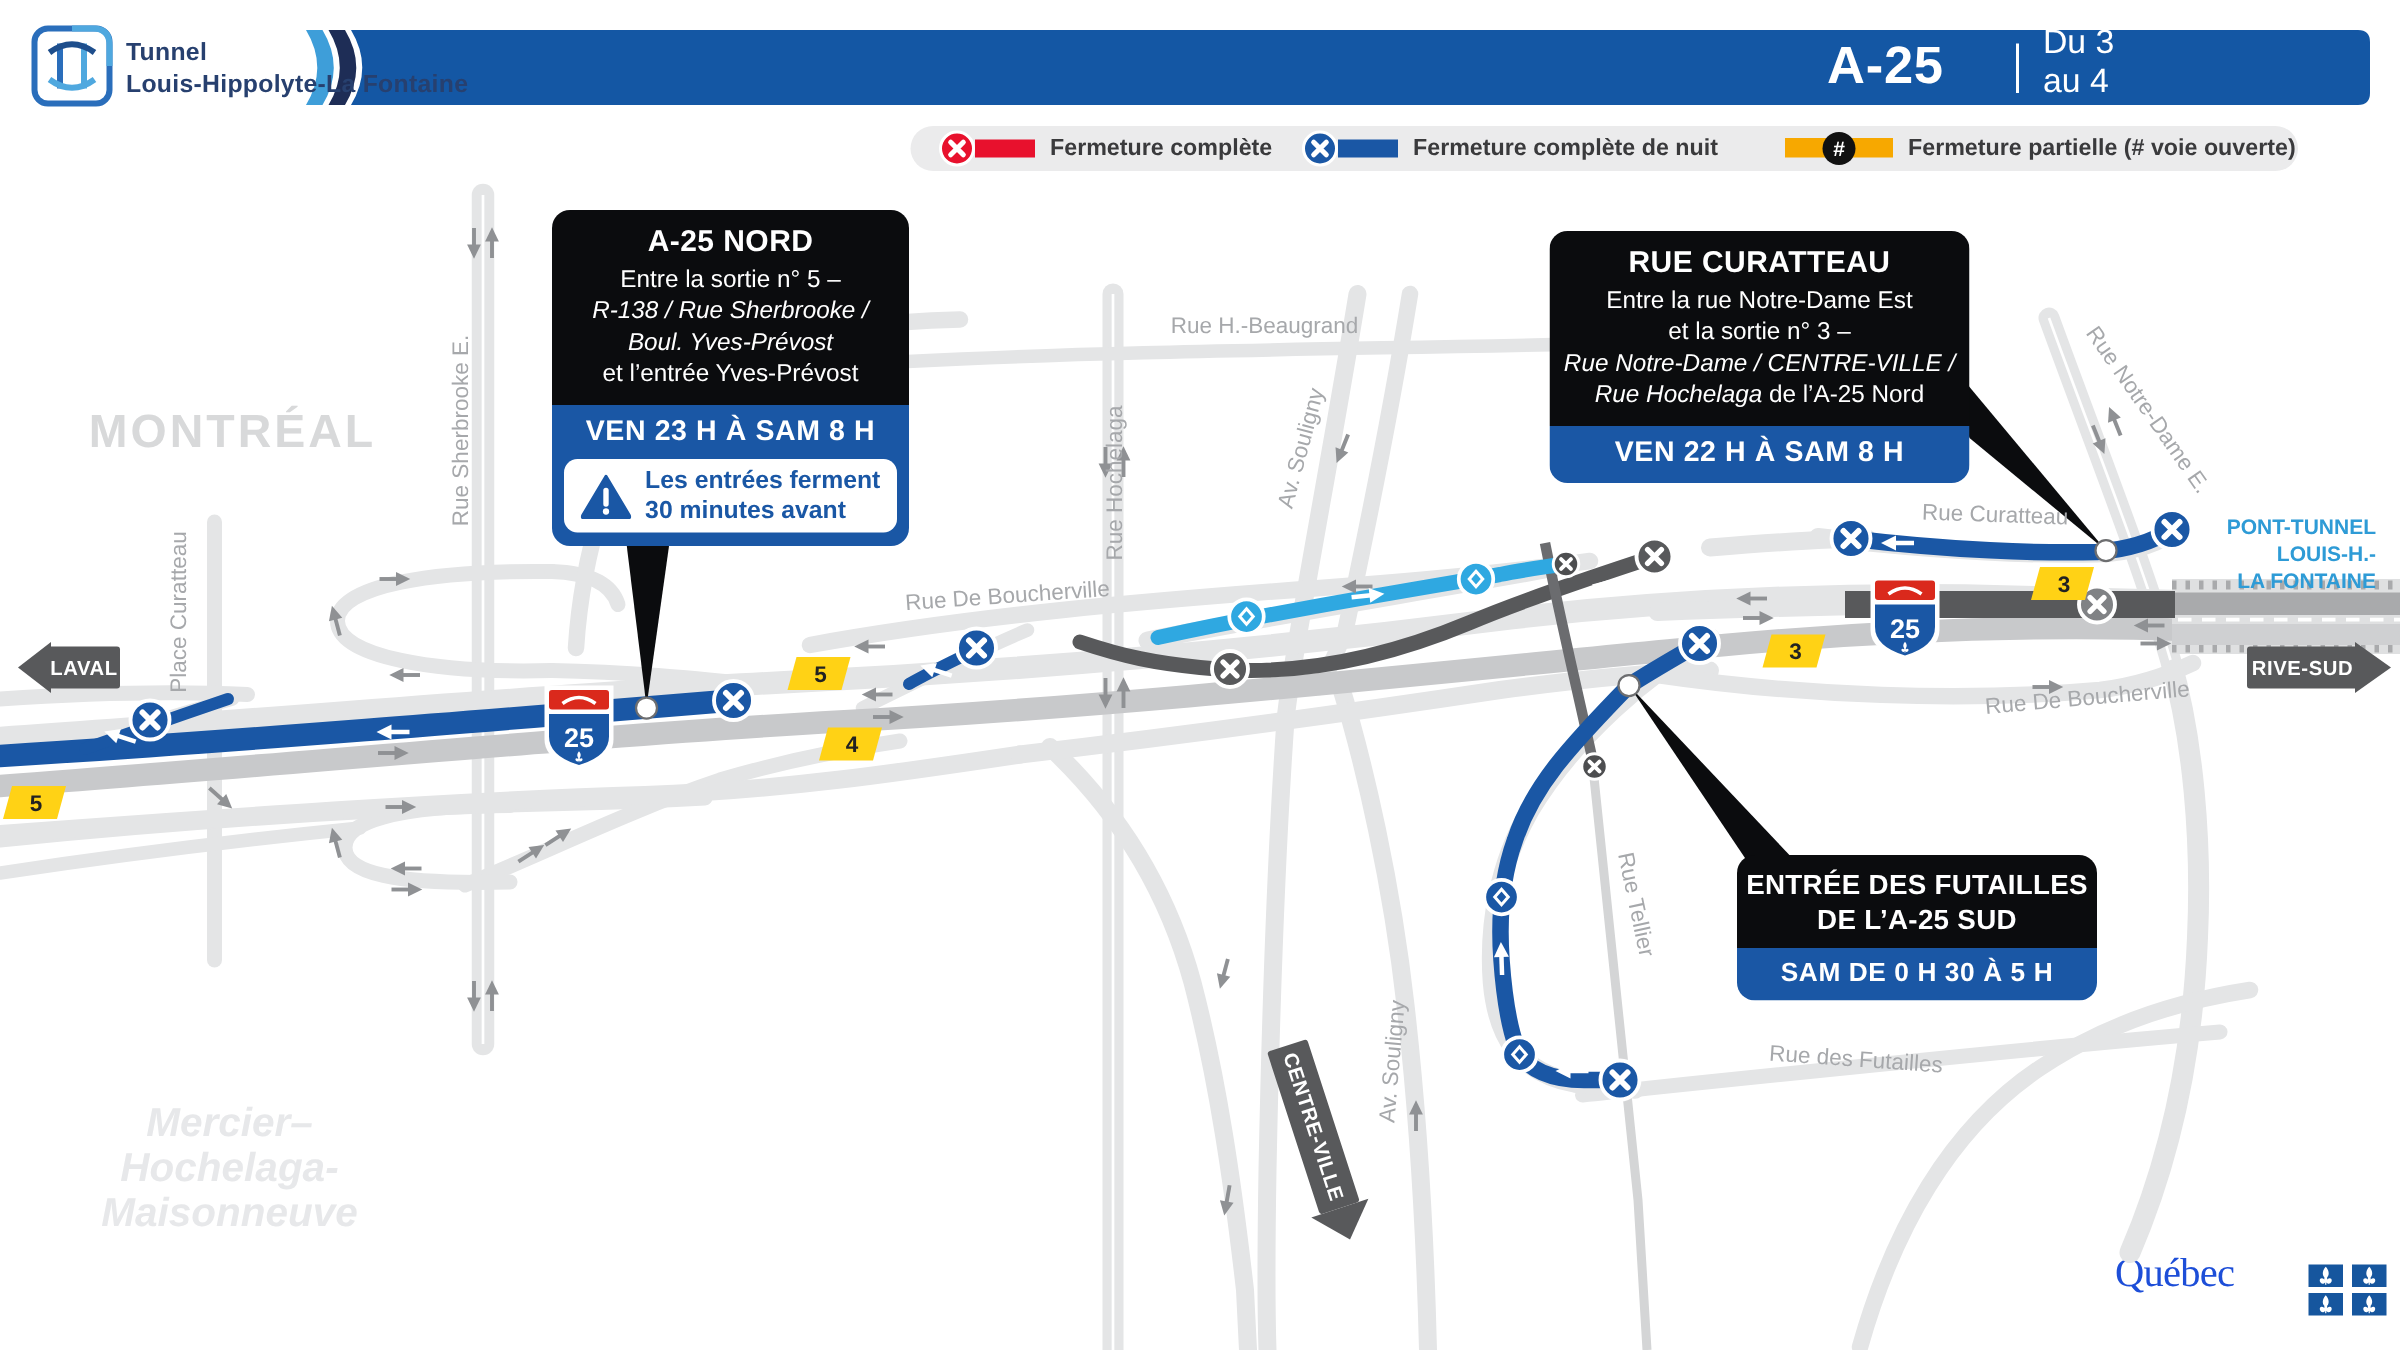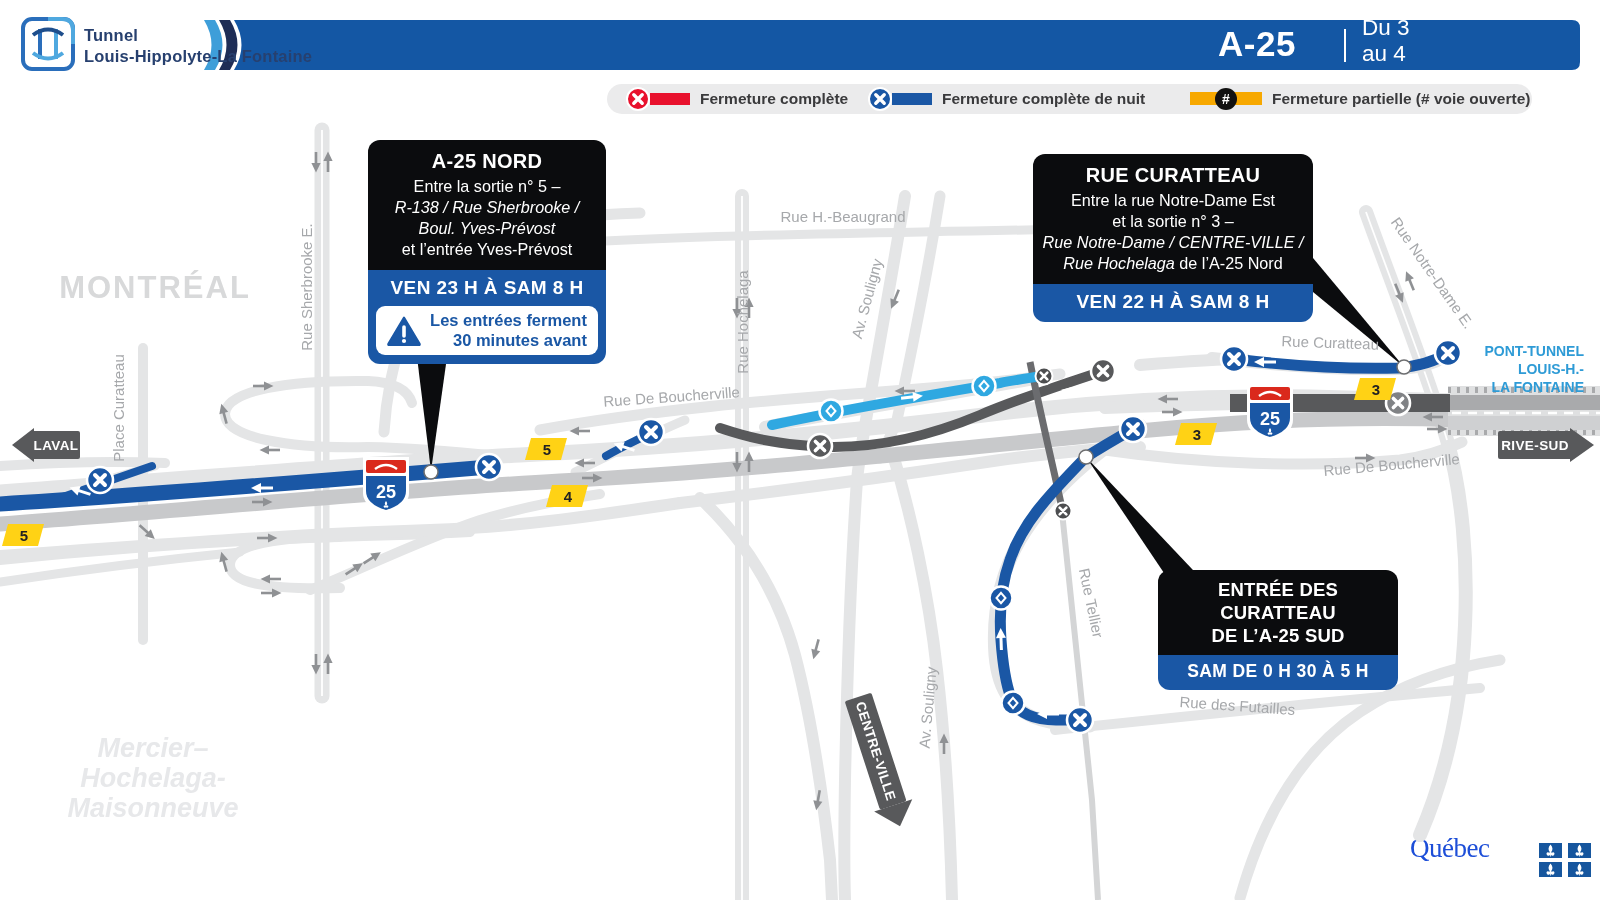--- a/index.html
+++ b/index.html
@@ -23,21 +23,21 @@
   .callout{position:absolute;border-radius:12px;overflow:hidden;z-index:5;text-align:center;}
   .co-black{background:#0B0C0E;color:#fff;padding:10px 6px 10px;}
   .co-blue{background:#1A57A5;color:#fff;padding:7px 8px 9px;}
   .co-title{font-size:20px;font-weight:800;letter-spacing:.3px;margin-bottom:3px;}
   .co-title2{font-size:18.5px;font-weight:800;letter-spacing:.2px;line-height:1.25;}
   .co-line{font-size:16.2px;font-weight:500;line-height:1.3;}
   .it{font-style:italic;}
   .co-time{font-size:19px;font-weight:800;letter-spacing:.4px;}
   .co-warn{background:#fff;border-radius:9px;margin-top:7px;display:flex;align-items:center;
            justify-content:center;gap:9px;padding:5px 8px;}
-  .warn-txt{color:#1A57A5;font-size:16.5px;font-weight:700;line-height:1.18;text-align:right;}
+  .warn-txt{color:#1A57A5;font-size:16.5px;font-weight:700;line-height:1.18;text-align:left;}
   
   .wordmark{position:absolute;left:1410px;top:833px;font-family:"Liberation Serif", serif;
             font-size:27px;color:#1d4ed8;letter-spacing:-.5px;}
   .flag{position:absolute;left:1537px;top:841px;}
   
   .road{stroke:#E4E5E6;fill:none;stroke-linecap:round;}
   .roadmid{stroke:#C8C9CB;fill:none;stroke-linecap:round;}
   .centerline{stroke:#fff;fill:none;stroke-width:1.8;}
   .dark{stroke:#58595B;fill:none;stroke-linecap:round;}
   .cyan{stroke:#2FA8E1;fill:none;stroke-linecap:round;}
@@ -399,21 +399,21 @@
       <div class="co-line"><span class="it">Rue Hochelaga</span><span> de l’A-25 Nord</span></div>
     </div>
     <div class="co-blue">
       <div class="co-time">VEN 22 H À SAM 8 H</div>
     </div>
   </div>
 
   <div class="callout" style="left:1158px;top:570px;width:240px">
     <div class="co-black" style="padding:8px 4px 8px">
       <div class="co-title2">
-        <div>ENTRÉE DES CURATTEAU</div>
+        <div>ENTRÉE DES FUTAILLES</div>
         <div>DE L’A-25 SUD</div>
       </div>
     </div>
     <div class="co-blue" style="padding:6px 16px 8px">
       <div class="co-time" style="font-size:17.5px">SAM DE 0 H 30 À 5 H</div>
     </div>
   </div>
 
   <div class="wordmark">Québec</div>
   <svg class="flag" width="56" height="38" viewBox="0 0 56 38">

